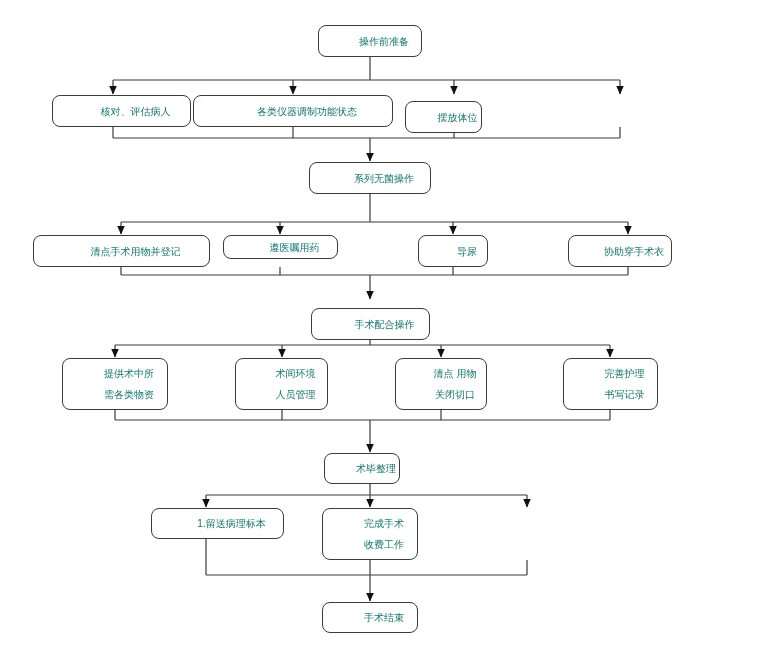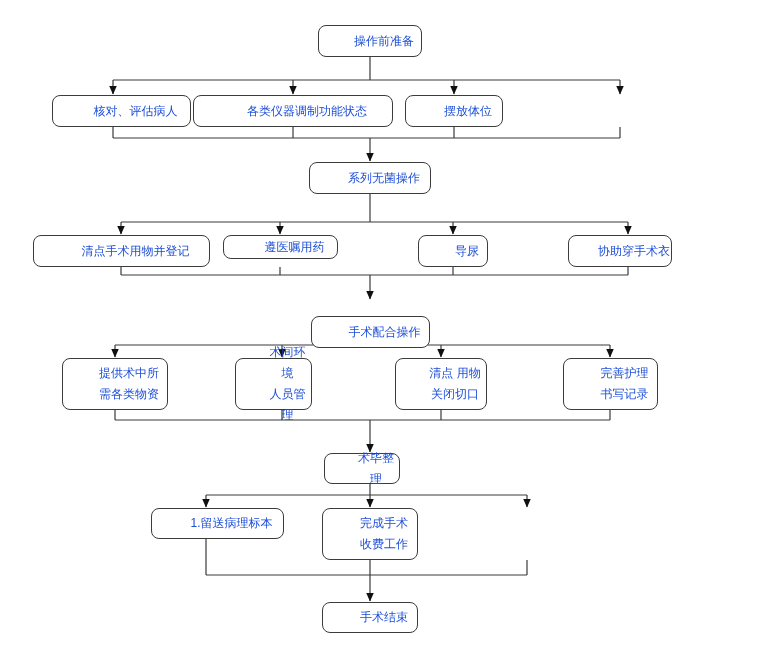--- a/index.html
+++ b/index.html
@@ -4,21 +4,21 @@
 <style>
   html,body { margin:0; padding:0; }
   body { width:762px; height:650px; background:#ffffff;
          font-family:"Liberation Sans","DejaVu Sans",sans-serif; }
   .stage { position:relative; width:762px; height:650px; background:#ffffff; overflow:hidden; }
   .wires { position:absolute; left:0; top:0; z-index:0; }
   .node { position:absolute; z-index:1; box-sizing:border-box;
           background:#ffffff; border:1.5px solid #3c3c3c; border-radius:8px;
           display:flex; align-items:center; justify-content:center;
           text-align:center; white-space:pre-line;
-          font-size:12px; line-height:21px; color:#1d4ed8;padding-left:28px; }
+          font-size:10px; line-height:21px; color:#0f766e;padding-left:28px; }
 </style>
 </head>
 <body>
 
 <div class="stage">
 
   <svg class="wires" width="762" height="650" viewBox="0 0 762 650">
     <defs>
       <marker id="arr" viewBox="0 0 10 10" refX="8.5" refY="5" markerWidth="8" markerHeight="8" orient="auto-start-reverse">
         <path d="M0,1 L9,5 L0,9 Z" fill="#101010"></path>
@@ -78,34 +78,34 @@
       <path d="M527,560 V575"></path>
       <path d="M206,575 H527"></path>
       <path d="M370,560 V601" marker-end="url(#arr)"></path>
     </g>
   </svg>
 
   <div class="node" style="left:318px;top:25px;width:104px;height:32px">操作前准备</div>
 
   <div class="node" style="left:52px;top:95px;width:139px;height:32px">核对、评估病人</div>
   <div class="node" style="left:193px;top:95px;width:200px;height:32px">各类仪器调制功能状态</div>
-  <div class="node" style="left:405px;top:95px;width:98px;height:32px">摆放体位</div>
+  <div class="node" style="left:405px;top:101px;width:77px;height:32px">摆放体位</div>
 
   <div class="node" style="left:309px;top:162px;width:122px;height:32px">系列无菌操作</div>
 
   <div class="node" style="left:33px;top:235px;width:177px;height:32px">清点手术用物并登记</div>
   <div class="node" style="left:223px;top:235px;width:115px;height:24px">遵医嘱用药</div>
   <div class="node" style="left:418px;top:235px;width:70px;height:32px">导尿</div>
   <div class="node" style="left:568px;top:235px;width:104px;height:32px">协助穿手术衣</div>
 
-  <div class="node" style="left:311px;top:316px;width:119px;height:32px">手术配合操作</div>
+  <div class="node" style="left:311px;top:308px;width:119px;height:32px">手术配合操作</div>
 
   <div class="node" style="left:62px;top:358px;width:106px;height:52px">提供术中所
 需各类物资</div>
-  <div class="node" style="left:235px;top:358px;width:77px;height:52px">术间环境
+  <div class="node" style="left:235px;top:358px;width:93px;height:52px">术间环境
 人员管理</div>
   <div class="node" style="left:395px;top:358px;width:92px;height:52px">清点 用物
 关闭切口</div>
   <div class="node" style="left:563px;top:358px;width:95px;height:52px">完善护理
 书写记录</div>
 
   <div class="node" style="left:324px;top:453px;width:76px;height:31px">术毕整理</div>
 
   <div class="node" style="left:151px;top:508px;width:133px;height:31px">1.留送病理标本</div>
   <div class="node" style="left:322px;top:508px;width:96px;height:52px">完成手术

